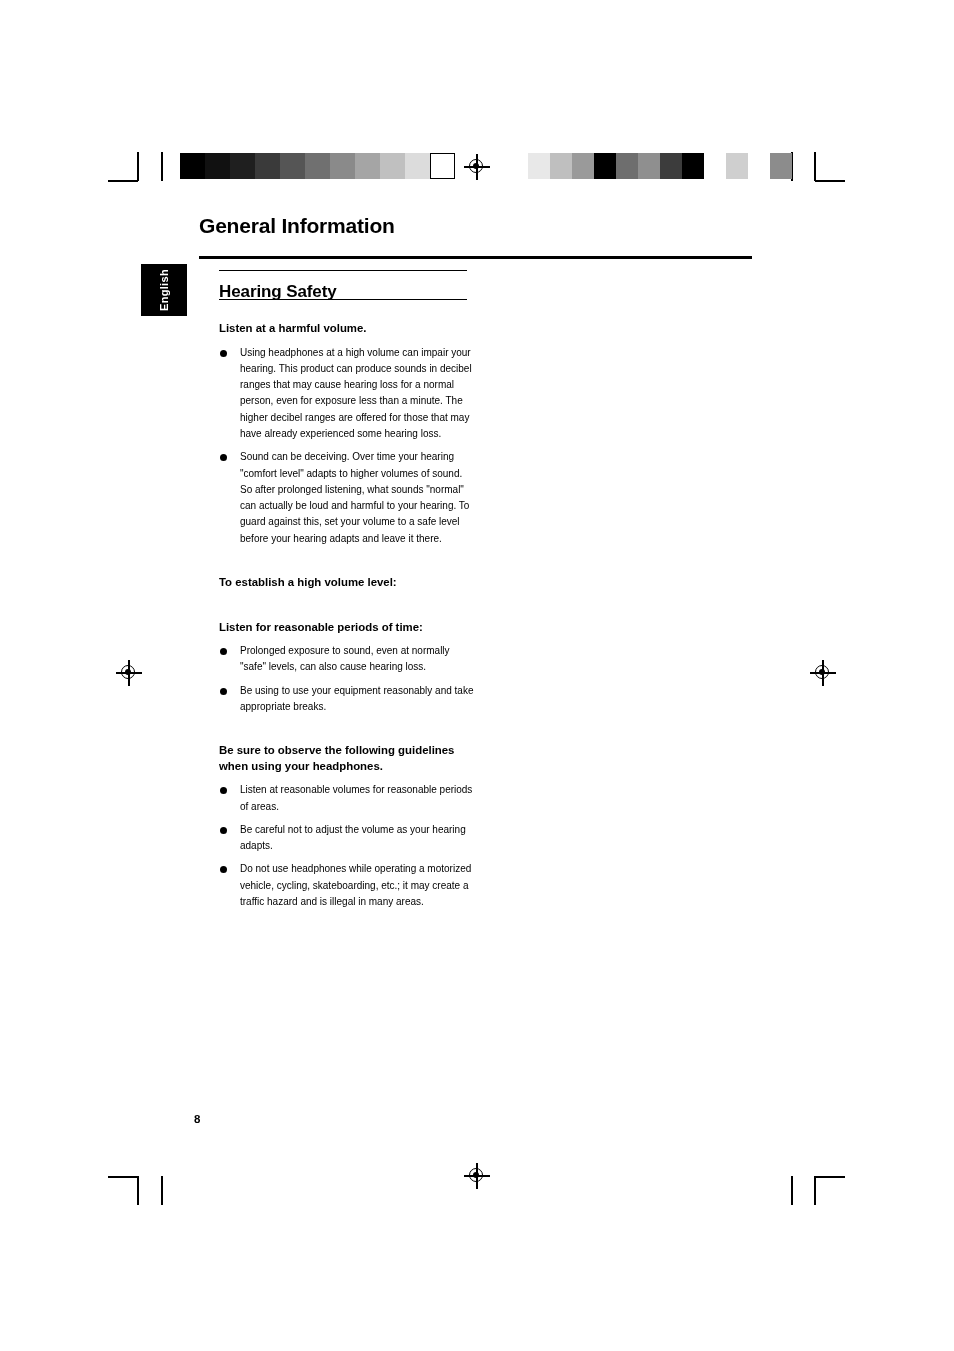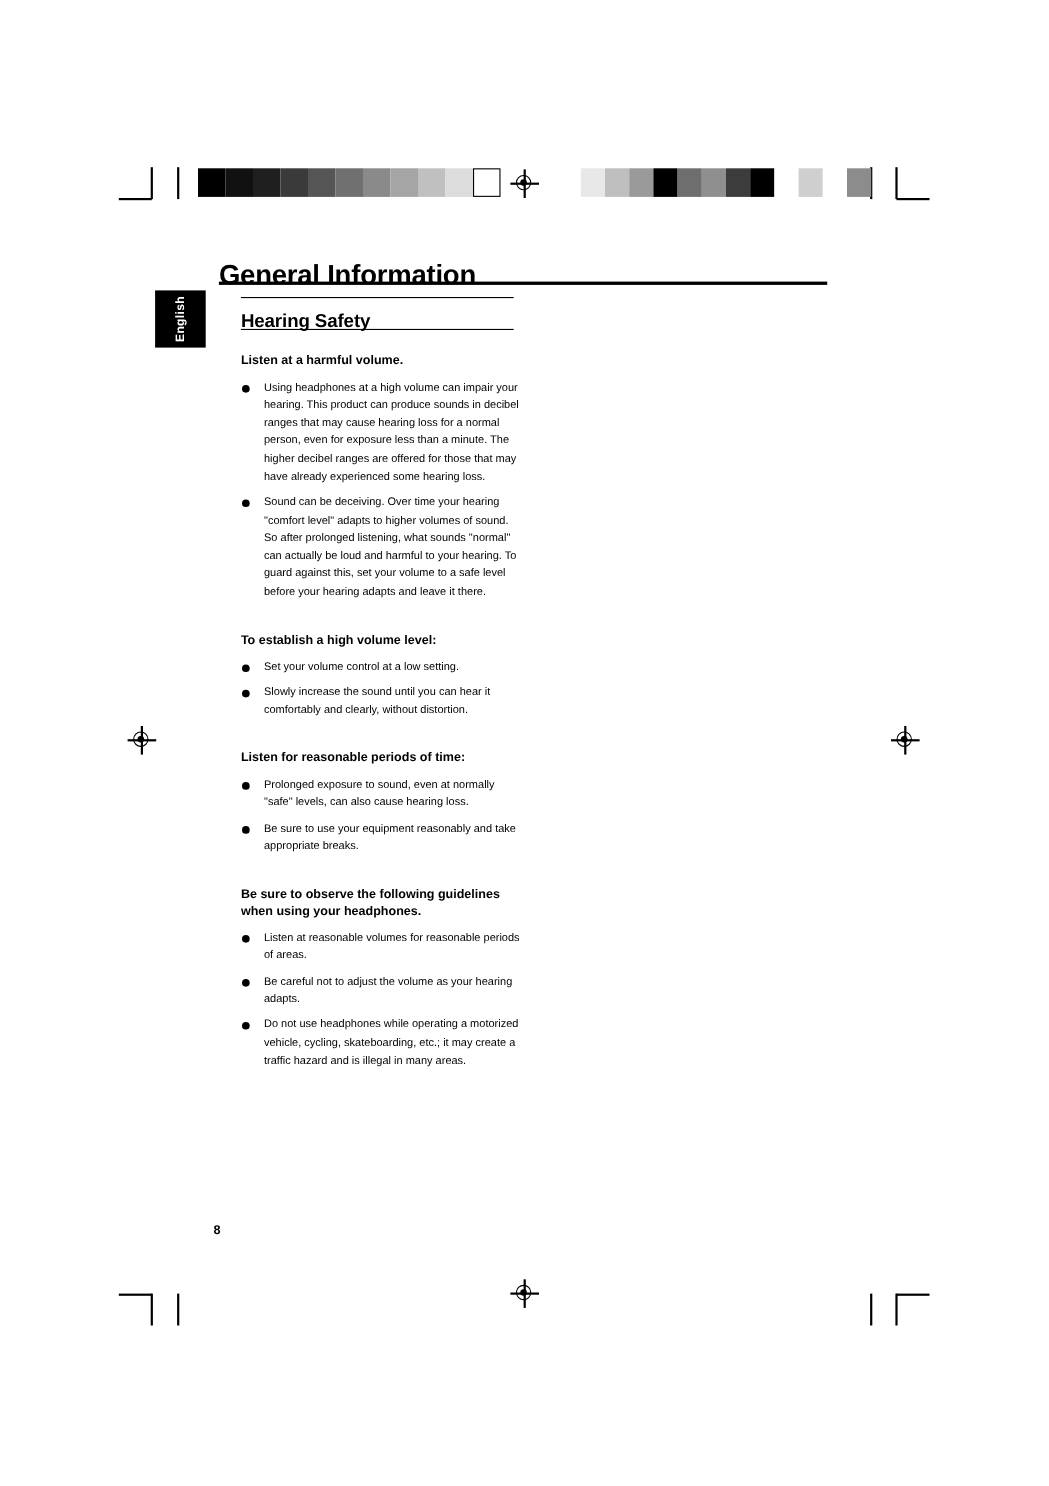--- a/index.html
+++ b/index.html
@@ -63,22 +63,22 @@
   .swatch {
     width: 25px;
     height: 26px;
   }
   .swatch.w22 { width: 22px; }
 
   
   .page-title {
     position: absolute;
     left: 199px;
-    top: 236px;
-    font-size: 25px;
+    top: 214px;
+    font-size: 21px;
     font-weight: bold;
     letter-spacing: -0.2px;
   }
   .title-rule {
     position: absolute;
     left: 199px;
     top: 256px;
     width: 553px;
     height: 2.5px;
     background: #000;
@@ -281,45 +281,35 @@
         <span>Sound can be deceiving.  Over time your hearing "comfort level" adapts to higher volumes of sound.  So after prolonged listening, what sounds "normal" can actually be loud and harmful to your hearing. To guard against this, set your volume to a safe level before your hearing adapts and leave it there.</span>
       </li>
     </ul>
   </div>
 
   <div class="gap-lg"></div>
 
   <div>
     <p class="sub-head">To establish a high volume level:</p>
     <div class="gap-sm"></div>
-    <ul class="bullet-list">
-      <li class="bullet-item">
-        <span class="dot"></span>
-        <span>Set your volume control at a low setting.</span>
-      </li>
-      <li class="bullet-item">
-        <span class="dot"></span>
-        <span>Slowly increase the sound until you can hear it comfortably and clearly, without distortion.</span>
-      </li>
-    </ul>
   </div>
 
   <div class="gap-lg"></div>
 
   <div>
     <p class="sub-head">Listen for reasonable periods of time:</p>
     <div class="gap-sm"></div>
     <ul class="bullet-list">
       <li class="bullet-item">
         <span class="dot"></span>
         <span>Prolonged exposure to sound, even at normally "safe" levels, can also cause hearing loss.</span>
       </li>
       <li class="bullet-item">
         <span class="dot"></span>
-        <span>Be sure to use your equipment reasonably and take appropriate breaks.</span>
+        <span>Be using to use your equipment reasonably and take appropriate breaks.</span>
       </li>
     </ul>
   </div>
 
   <div class="gap-lg"></div>
 
   <div>
     <p class="sub-head">Be sure to observe the following guidelines when using your headphones.</p>
     <div class="gap-sm"></div>
     <ul class="bullet-list">

